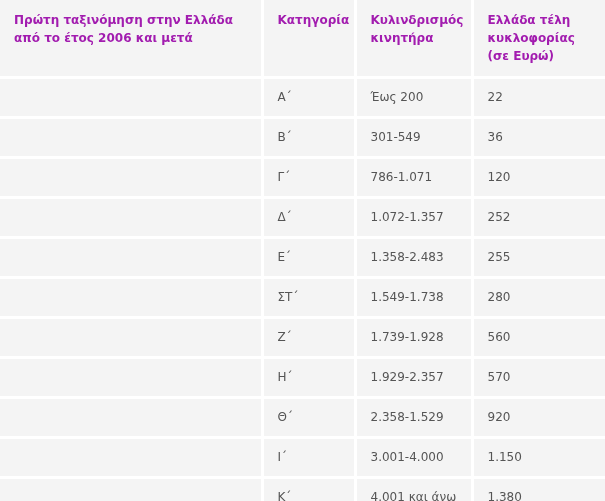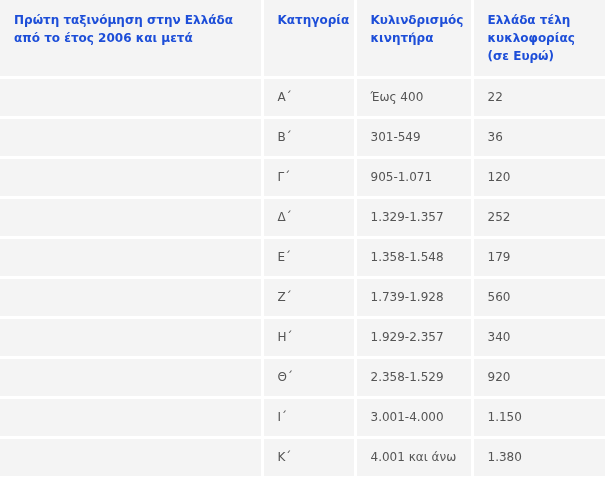--- a/index.html
+++ b/index.html
@@ -45,21 +45,21 @@
   }
 
   table.fees-table th:last-child,
   table.fees-table td:last-child {
     border-right: none;
   }
 
   table.fees-table thead th {
     font-size: 12px;
     font-weight: bold;
-    color: #1d4ed8;
+    color: #a21caf;
     line-height: 1.5;
     vertical-align: top;
     padding-top: 11px;
     padding-bottom: 11px;
     height: 52px;
   }
 
   table.fees-table tbody td {
     font-size: 12px;
     font-weight: normal;
@@ -92,58 +92,64 @@
         <th>Πρώτη ταξινόμηση στην Ελλάδα από το έτος 2006 και μετά</th>
         <th>Κατηγορία</th>
         <th>Κυλινδρισμός κινητήρα</th>
         <th>Ελλάδα τέλη κυκλοφορίας (σε Ευρώ)</th>
       </tr>
     </thead>
     <tbody>
       <tr>
         <td class="desc-cell"></td>
         <td>Α΄</td>
-        <td>Έως 400</td>
+        <td>Έως 200</td>
         <td>22</td>
       </tr>
       <tr>
         <td class="desc-cell"></td>
         <td>Β΄</td>
         <td>301-549</td>
         <td>36</td>
       </tr>
       <tr>
         <td class="desc-cell"></td>
         <td>Γ΄</td>
-        <td>905-1.071</td>
+        <td>786-1.071</td>
         <td>120</td>
       </tr>
       <tr>
         <td class="desc-cell"></td>
         <td>Δ΄</td>
-        <td>1.329-1.357</td>
+        <td>1.072-1.357</td>
         <td>252</td>
       </tr>
       <tr>
         <td class="desc-cell"></td>
         <td>Ε΄</td>
-        <td>1.358-1.548</td>
-        <td>179</td>
+        <td>1.358-2.483</td>
+        <td>255</td>
+      </tr>
+      <tr>
+        <td class="desc-cell"></td>
+        <td>ΣΤ΄</td>
+        <td>1.549-1.738</td>
+        <td>280</td>
       </tr>
       <tr>
         <td class="desc-cell"></td>
         <td>Ζ΄</td>
         <td>1.739-1.928</td>
         <td>560</td>
       </tr>
       <tr>
         <td class="desc-cell"></td>
         <td>Η΄</td>
         <td>1.929-2.357</td>
-        <td>340</td>
+        <td>570</td>
       </tr>
       <tr>
         <td class="desc-cell"></td>
         <td>Θ΄</td>
         <td>2.358-1.529</td>
         <td>920</td>
       </tr>
       <tr>
         <td class="desc-cell"></td>
         <td>Ι΄</td>

